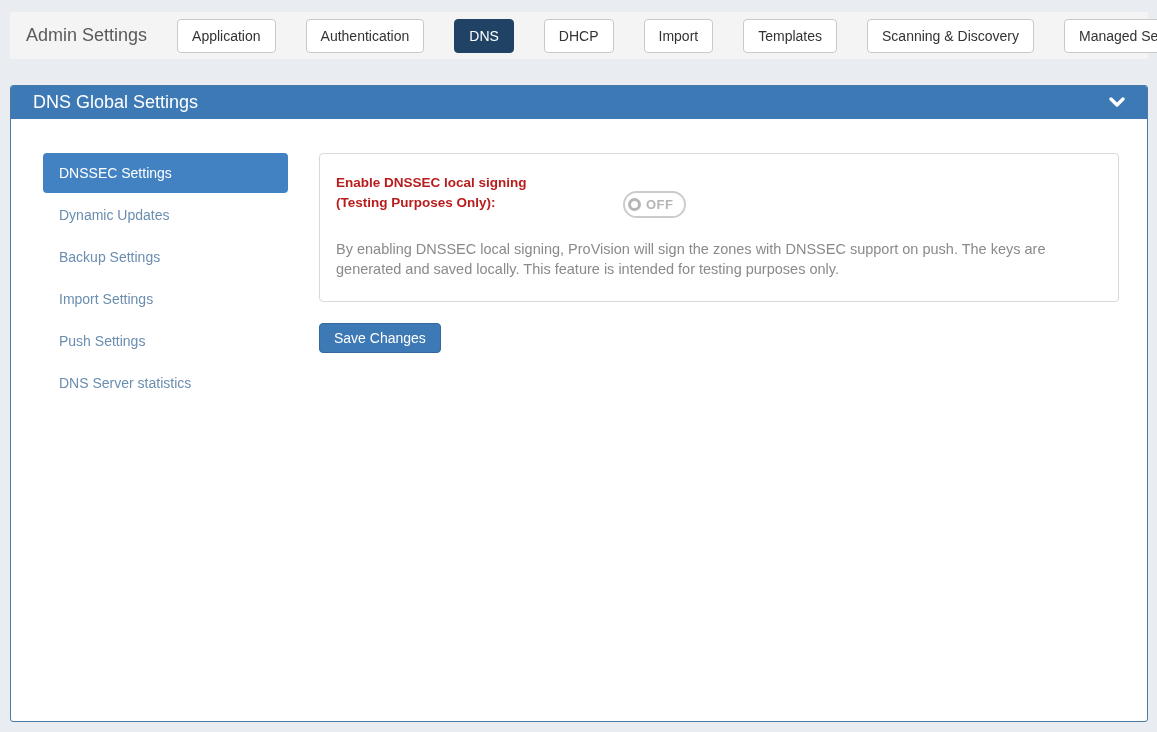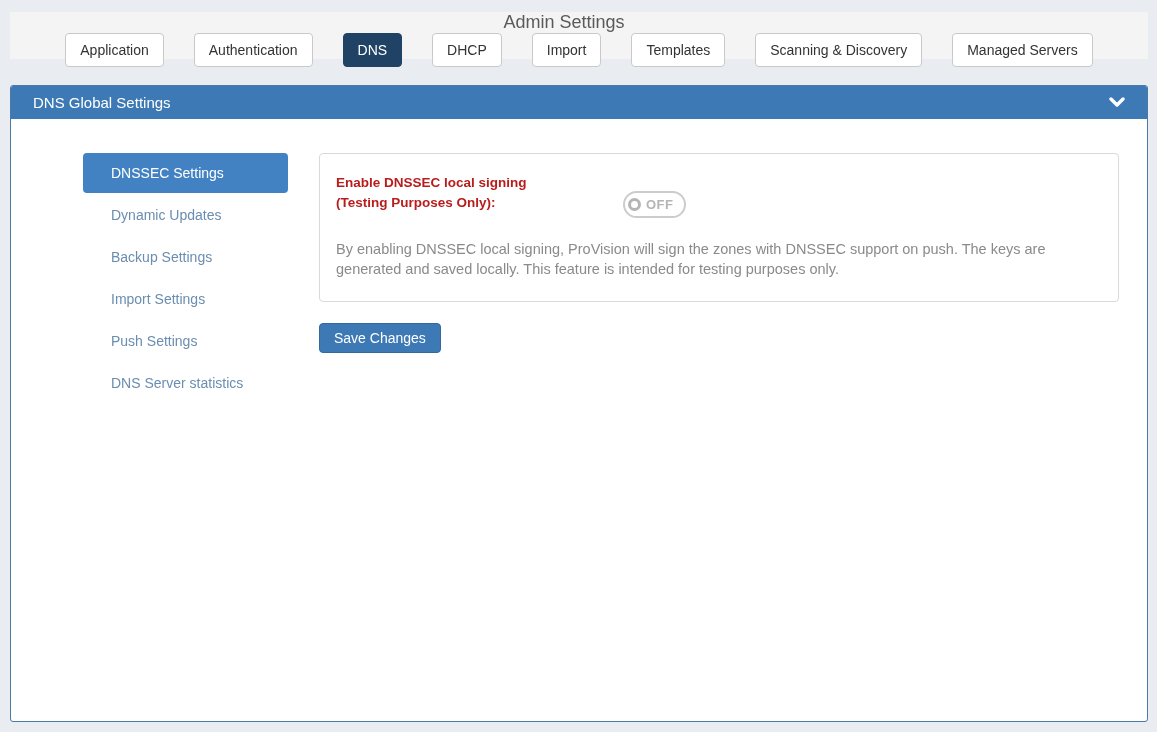--- a/index.html
+++ b/index.html
@@ -1,53 +1,52 @@
 <!DOCTYPE html>
 <html><head>
 <meta charset="utf-8">
 <style>
   * { margin:0; padding:0; box-sizing:border-box; }
   html,body { width:1157px; height:732px; background:#e9edf2; font-family:"Liberation Sans", sans-serif; overflow:hidden; }
 
   
   .top-bar {
     position:absolute; left:10px; top:12px; width:1138px; height:47px;
-    background:#f4f4f4; display:flex; align-items:center; padding:0 16px;flex-direction:column;
+    background:#f4f4f4; display:flex; align-items:center; padding:0 16px;
   }
   .top-title { font-size:18px; color:#5a5a5a; margin-right:30px; white-space:nowrap; }
   .tabs { display:flex; gap:30px; align-items:center; }
   .tab {
     background:#fff; border:1px solid #c9c9c9; border-radius:4px;
     padding:0 14px; height:34px; font-size:14px; color:#333;
     font-family:"Liberation Sans", sans-serif; cursor:pointer; white-space:nowrap;
   }
   .tab.active { background:#204365; border-color:#204365; color:#fff; }
 
   
   .panel {
     position:absolute; left:10px; top:85px; width:1138px; height:637px;
     background:#fff; border:1px solid #4a7ba6; border-radius:3px;
   }
   .panel-header {
     height:33px; background:#3c79b5; color:#fff; display:flex;
     align-items:center; justify-content:space-between; padding:0 22px;
-    font-size:15px; border-radius:2px 2px 0 0;
+    font-size:18px; border-radius:2px 2px 0 0;
   }
   .panel-collapse { cursor:pointer; display:flex; align-items:center; }
   .panel-collapse svg { display:block; }
 
   .panel-body { display:flex; padding:34px 28px 0 32px; }
 
   
   .sidebar { width:245px; flex:none; }
   .side-item {
     height:40px; margin-bottom:2px; display:flex; align-items:center;
-    padding-left:28px; font-size:14px; color:#6a8db0; border-radius:4px;
+    padding-left:16px; font-size:14px; color:#6a8db0; border-radius:4px;
     cursor:pointer;
-    margin-left:40px;
   }
   .side-item.selected { background:#4282c3; color:#fff; }
 
   
   .content { flex:1; margin-left:31px; display:flex; flex-direction:column; }
   .setting-box {
     border:1px solid #d9d9d9; border-radius:4px; background:#fff;
     padding:19px 16px 22px 16px; min-height:138px;
   }
   .setting-row { display:flex; align-items:flex-start; }

